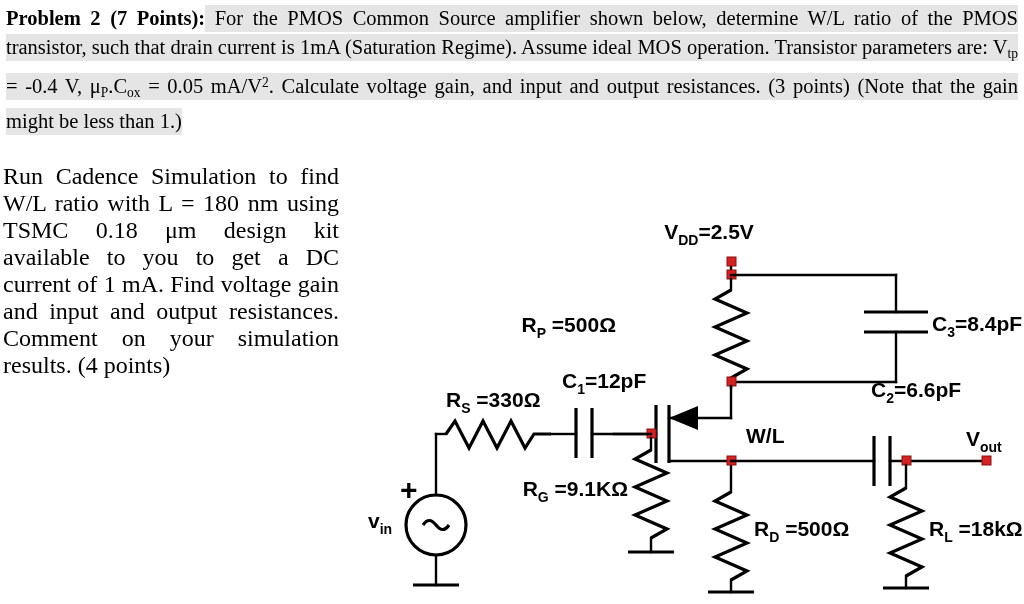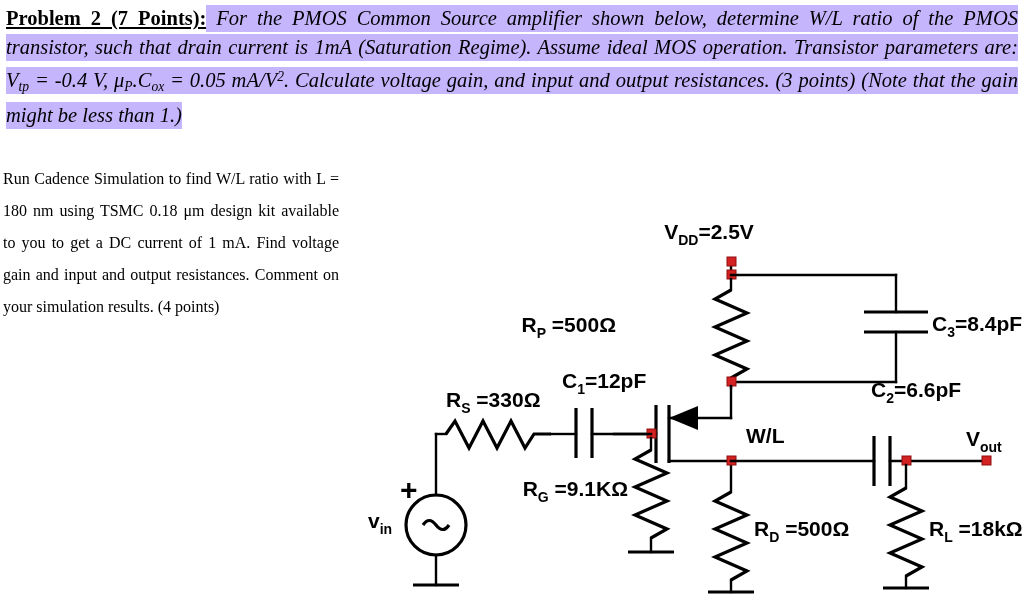--- a/index.html
+++ b/index.html
@@ -22,40 +22,38 @@
     left: 6px;
     top: 4px;
     width: 1012px;
     font-size: 20.5px;
     line-height: 29px;
     text-align: justify;
     text-justify: inter-word;
   }
   #problem-statement .lead {
     font-weight: bold;
-    text-decoration: underline;
   }
   .hl {
-    background: #c4b5fd;
+    background: #e5e5e5;
     box-decoration-break: clone;
     -webkit-box-decoration-break: clone;
     padding: 2px 0 3px 0;
-    font-style: italic;
   }
   sub { font-size: 0.66em; vertical-align: -0.28em; }
   sup { font-size: 0.66em; vertical-align: 0.45em; }
 
   
   #sim-instructions {
     position: absolute;
     left: 3px;
     top: 163px;
     width: 336px;
-    font-size: 16px;
-    line-height: 32px;
+    font-size: 24px;
+    line-height: 27px;
     text-align: justify;
     text-justify: inter-word;
   }
 
   
   #circuit {
     position: absolute;
     left: 366px;
     top: 200px;
     width: 669px;

